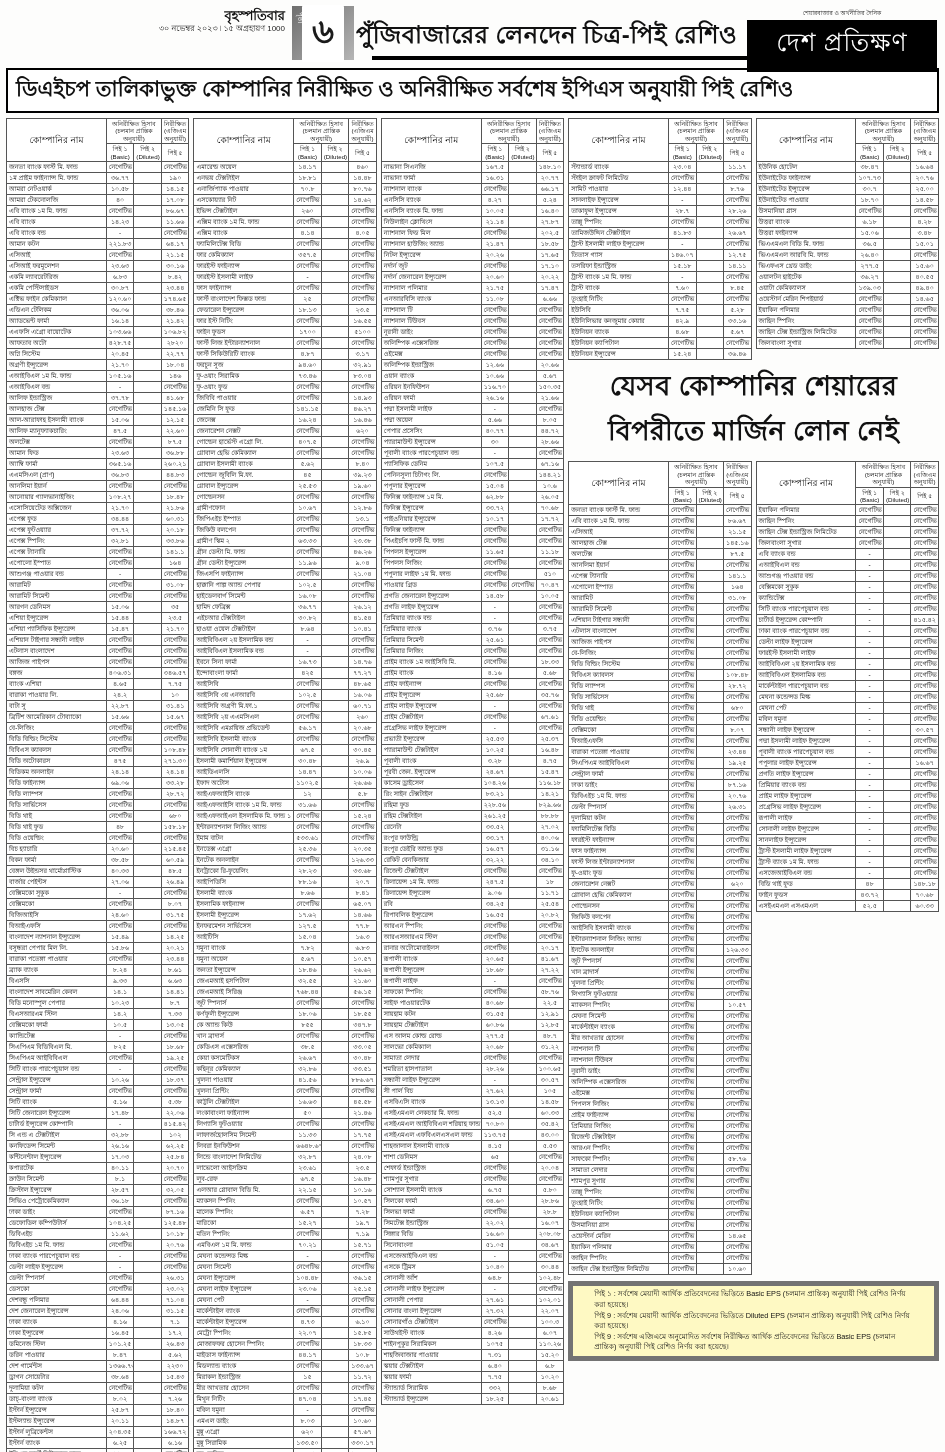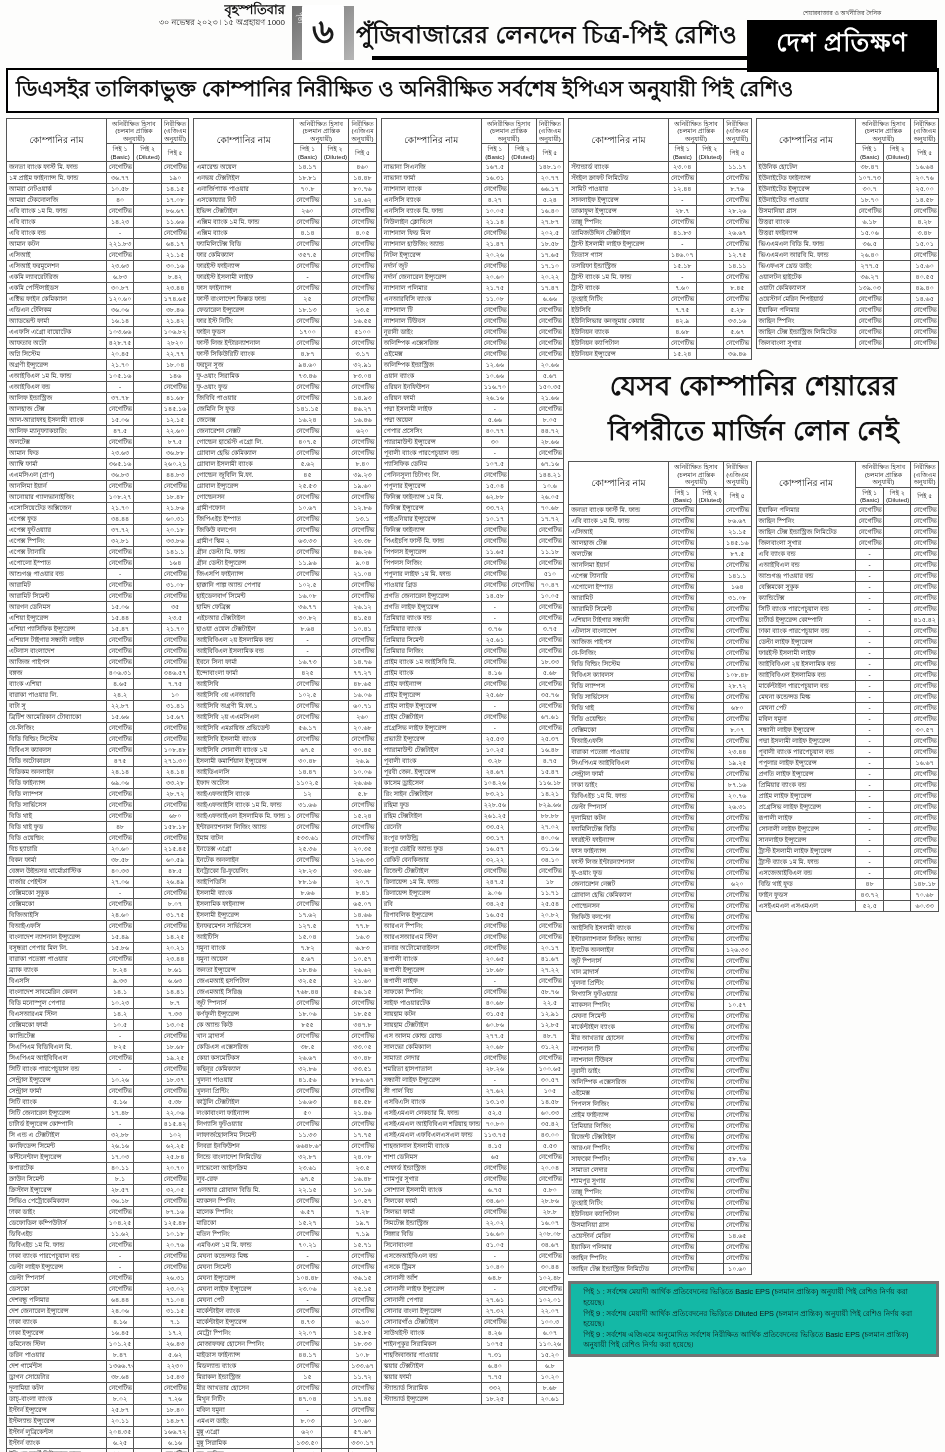--- a/index.html
+++ b/index.html
@@ -1,49 +1,49 @@
 <!DOCTYPE html>
 <html lang="bn"><head>
 <meta charset="utf-8">
 <style>
   html,body{margin:0;padding:0;background:#e9e9e9;}
   #page{position:relative;width:945px;height:1452px;background:#fdfdfc;margin:0 auto;
         font-family:"Liberation Sans", sans-serif;color:#111;overflow:hidden;}
   
   #masthead{position:relative;height:64px;}
-  .date-block{position:absolute;left:70px;top:2px;width:215px;text-align:right;line-height:1.2;}
+  .date-block{position:absolute;left:70px;top:8px;width:215px;text-align:right;line-height:1.2;}
   .date-block .weekday{font-weight:bold;font-size:13px;}
   .date-block .date-line{font-size:8px;color:#222;}
   .page-box{position:absolute;left:292px;top:6px;width:62px;height:54px;
             background:linear-gradient(135deg,#6e6e6e,#b5b5b5);display:flex;align-items:center;justify-content:center;}
   .page-box .pglabel{position:absolute;left:2px;top:6px;font-size:7px;color:#fff;writing-mode:vertical-rl;}
   .page-box .pgnum{font-size:34px;font-weight:bold;color:#1b1b1b;background:#fff;padding:0 10px;border-radius:2px;}
   .section-title{position:absolute;left:356px;top:16px;width:420px;font-size:24px;font-weight:bold;letter-spacing:.5px;}
   .title-rule{position:absolute;left:372px;top:56px;width:392px;height:4px;background:#000;}
   .logo-wrap{position:absolute;right:8px;top:8px;width:190px;text-align:center;}
   .logo-tagline{font-size:6px;color:#333;margin-bottom:1px;}
-  .logo-box{background:#000;color:#fff;font-weight:bold;font-size:25px;padding:3px 6px 6px;
+  .logo-box{background:#000;color:#fff;font-weight:normal;font-size:25px;padding:3px 6px 6px;
             font-family:"Liberation Serif", serif;letter-spacing:1px;}
   
   #headline{margin:4px 6px 5px;border:2px solid #000;padding:3px 8px;
             font-size:21px;font-weight:bold;background:#fff;}
   
   #cols{display:grid;grid-template-columns:repeat(5,1fr);gap:4px;padding:0 6px;align-items:start;}
   table.pe{border-collapse:collapse;width:100%;table-layout:fixed;background:#fff;}
   table.pe th, table.pe td{border:1px solid #555;padding:1px 2px;font-size:6.4px;line-height:1.25;
                            overflow:hidden;white-space:nowrap;}
   table.pe th{font-size:6.2px;font-weight:normal;text-align:center;white-space:normal;line-height:1.2;}
   table.pe th.cname{width:52%;font-size:9px;}
   table.pe td.name{text-align:left;width:52%;}
   table.pe td.num{text-align:center;width:16%;}
   #right-half{grid-column:4 / 6;display:flex;flex-direction:column;gap:3px;}
   #right-top{display:grid;grid-template-columns:1fr 1fr;gap:4px;align-items:start;}
   #margin-banner{font-size:27px;font-weight:bold;text-align:center;padding:2px 0 3px;letter-spacing:.5px;}
   #margin-tables{display:grid;grid-template-columns:1fr 1fr;gap:4px;align-items:start;}
-  #footnotes{background:#14b8a6;border:3px solid #737373;padding:3px 12px;margin-top:3px;}
+  #footnotes{background:#fef9c3;border:5px solid #737373;padding:3px 21px;margin-top:3px;}
   #footnotes .fn{font-size:7.3px;line-height:1.45;}
 </style>
 </head>
 <body>
 
 <div id="page">
 
   <div id="masthead">
     <div class="date-block">
       <div class="weekday">বৃহস্পতিবার</div>
@@ -54,21 +54,21 @@
       <span class="pgnum">৬</span>
     </div>
     <div class="section-title">পুঁজিবাজারের লেনদেন চিত্র-পিই রেশিও</div>
     <div class="title-rule"></div>
     <div class="logo-wrap">
       <div class="logo-tagline">শেয়ারবাজার ও অর্থনীতির দৈনিক</div>
       <div class="logo-box">দেশ প্রতিক্ষণ</div>
     </div>
   </div>
 
-  <div id="headline">ডিএসইর তালিকাভুক্ত কোম্পানির নিরীক্ষিত ও অনিরীক্ষিত সর্বশেষ ইপিএস অনুযায়ী পিই রেশিও</div>
+  <div id="headline">ডিএইচপ তালিকাভুক্ত কোম্পানির নিরীক্ষিত ও অনিরীক্ষিত সর্বশেষ ইপিএস অনুযায়ী পিই রেশিও</div>
 
   <div id="cols">
     <div>
         <table class="pe">
           <thead>
             <tr>
               <th rowspan="2" class="cname">কোম্পানির নাম</th>
               <th colspan="2">অনিরীক্ষিত হিসাব (চলমান প্রান্তিক অনুযায়ী)</th>
               <th>নিরীক্ষিত (এজিএম অনুযায়ী)</th>
             </tr>

